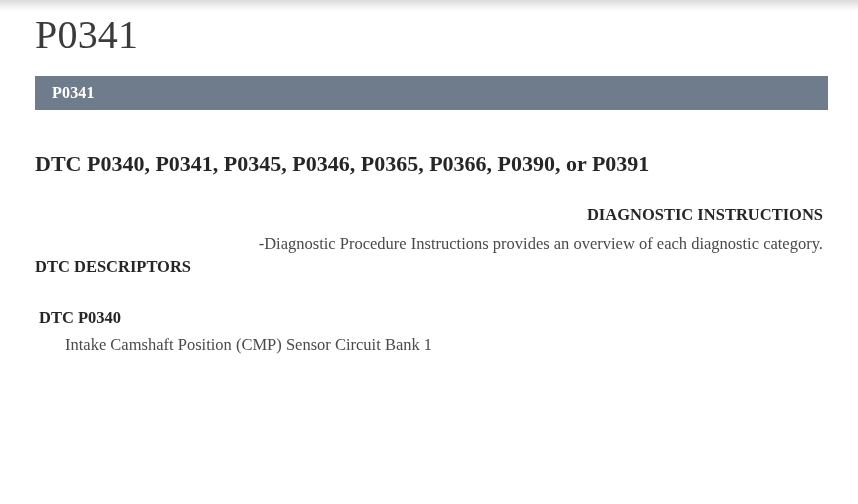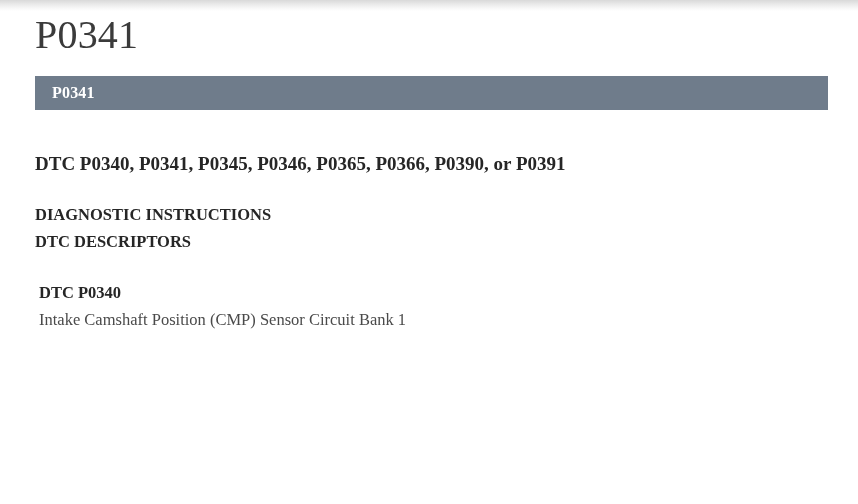--- a/index.html
+++ b/index.html
@@ -84,28 +84,29 @@
   }
   .code-bar-label {
     color: #ffffff;
     font-size: 16px;
     font-weight: bold;
     letter-spacing: 0.2px;
   }
 
   .dtc-heading {
     margin-top: 43px;
-    font-size: 19px;
+    font-size: 22px;
     font-weight: bold;
     color: #262626;
     line-height: 22px;
   }
 
   .section {
     margin-top: 29px;
+    text-align: right;
   }
   .section-title {
     font-size: 16.5px;
     font-weight: bold;
     color: #262626;
     line-height: 22px;
     margin-bottom: 5px;
   }
 
   .bullet-line {
@@ -146,20 +147,21 @@
     font-size: 16.5px;
     font-weight: bold;
     color: #262626;
     line-height: 25px;
   }
   .descriptor-text {
     font-size: 16.5px;
     color: #4a4a4a;
     line-height: 25px;
     margin-top: 2px;
+    margin-left: 26px;
   }
 </style>
 </head>
 <body>
 
 <div id="page">
 
   <div class="top-shade"></div>
 
   <div class="content">
@@ -171,20 +173,23 @@
       <span class="code-bar-label">P0341</span>
     </div>
 
     <div class="dtc-heading">DTC P0340, P0341, P0345, P0346, P0365, P0366, P0390, or P0391</div>
 
     <div class="section">
       <div class="section-title">DIAGNOSTIC INSTRUCTIONS</div>
 
 
 
+      <div class="bullet-line">
+        <span class="dash">-</span><span>Diagnostic Procedure Instructions provides an overview of each diagnostic category.</span>
+      </div>
     </div>
 
     <div class="descriptors-title">DTC DESCRIPTORS</div>
 
     <div class="descriptor-block">
       <div class="descriptor-code">DTC P0340</div>
       <div class="descriptor-text">Intake Camshaft Position (CMP) Sensor Circuit Bank 1</div>
     </div>
 
   </div>

